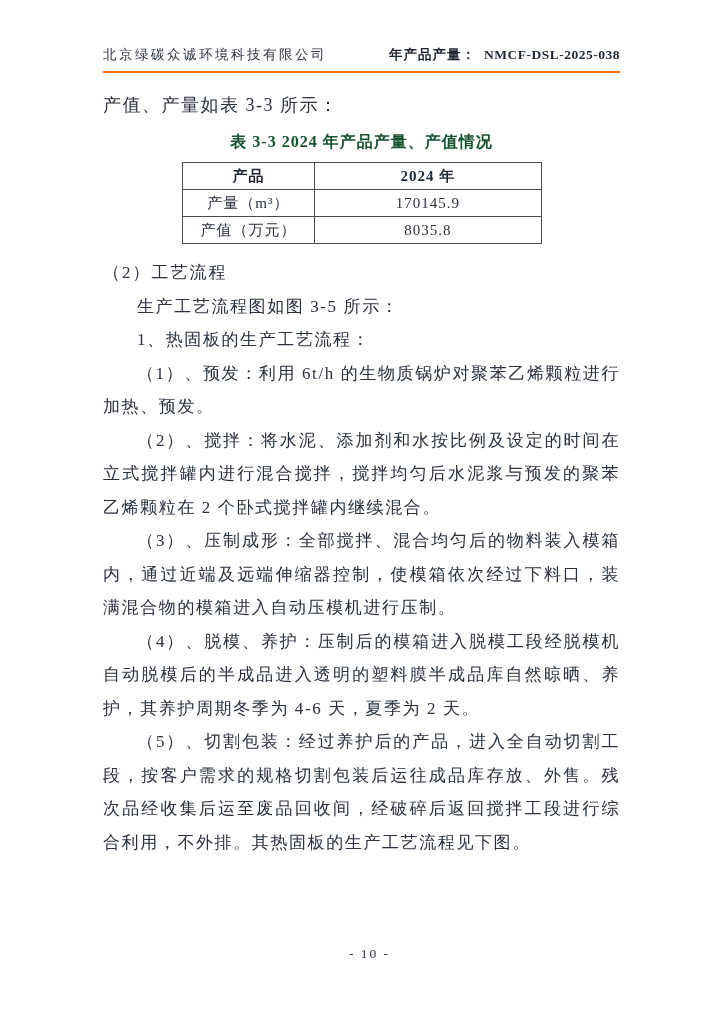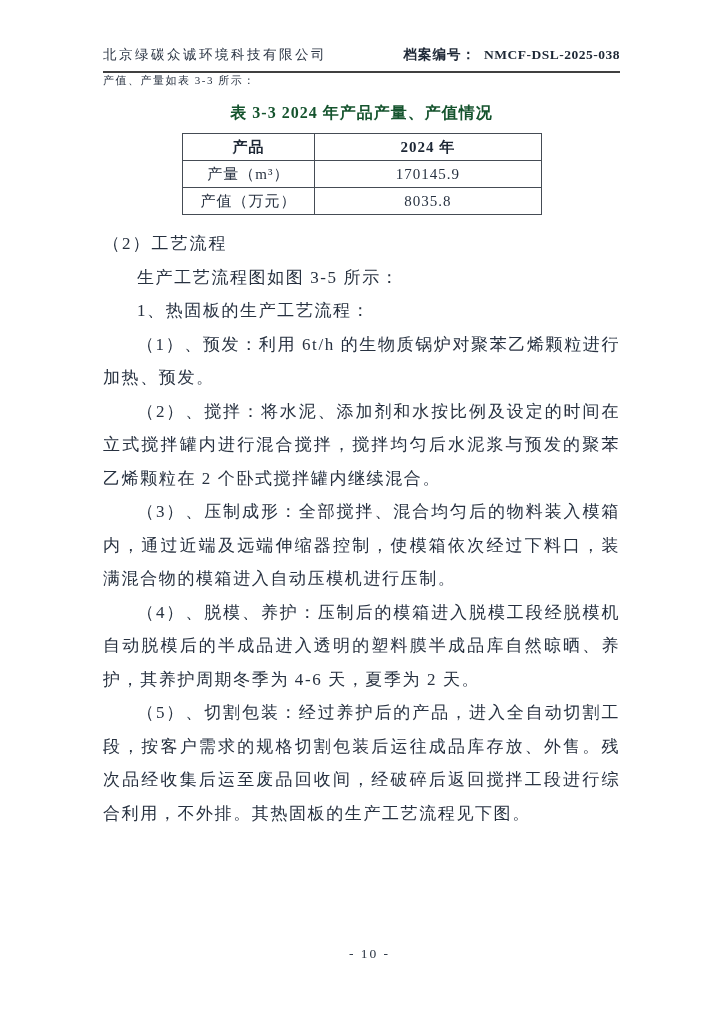--- a/index.html
+++ b/index.html
@@ -10,29 +10,30 @@
     font-family:"Liberation Serif","DejaVu Serif",serif;
     color:#273140;
     box-sizing:border-box;
     padding:46px 103px 0 103px;
     overflow:hidden;
   }
   
   .doc-header{
     display:flex;justify-content:space-between;align-items:flex-end;
     padding-bottom:7px;
-    border-bottom:2px solid #404040;
+    border-bottom:2px solid #f97316;
     font-size:13.5px;
   }
   .company{letter-spacing:2.5px;color:#2b3544;}
   .archive{color:#1d2735;font-weight:bold;letter-spacing:1px;}
   .archive .num{margin-left:8px;letter-spacing:0.5px;}
   
   .intro{
-    font-size:11px;letter-spacing:1.5px;color:#273140;
+    margin-top:20px;
+    font-size:18px;letter-spacing:1.5px;color:#273140;
   }
   
   .tbl-caption{
     margin-top:15px;
     text-align:center;
     font-weight:bold;
     font-size:16px;
     letter-spacing:1px;
     color:#14532d;
   }
@@ -76,21 +77,21 @@
   }
 </style>
 </head>
 <body>
 
 <div class="page">
 
   <div class="doc-header">
     <span class="company">北京绿碳众诚环境科技有限公司</span>
     <span class="archive">
-      <span>档案编号：</span><span class="num">NMCF-DSL-2025-038</span>
+      <span>年产品产量：</span><span class="num">NMCF-DSL-2025-038</span>
     </span>
   </div>
 
   <div class="intro">产值、产量如表 3-3 所示：</div>
 
   <div class="tbl-caption">表 3-3 2024 年产品产量、产值情况</div>
 
   <table class="prod">
     <thead>
       <tr>

